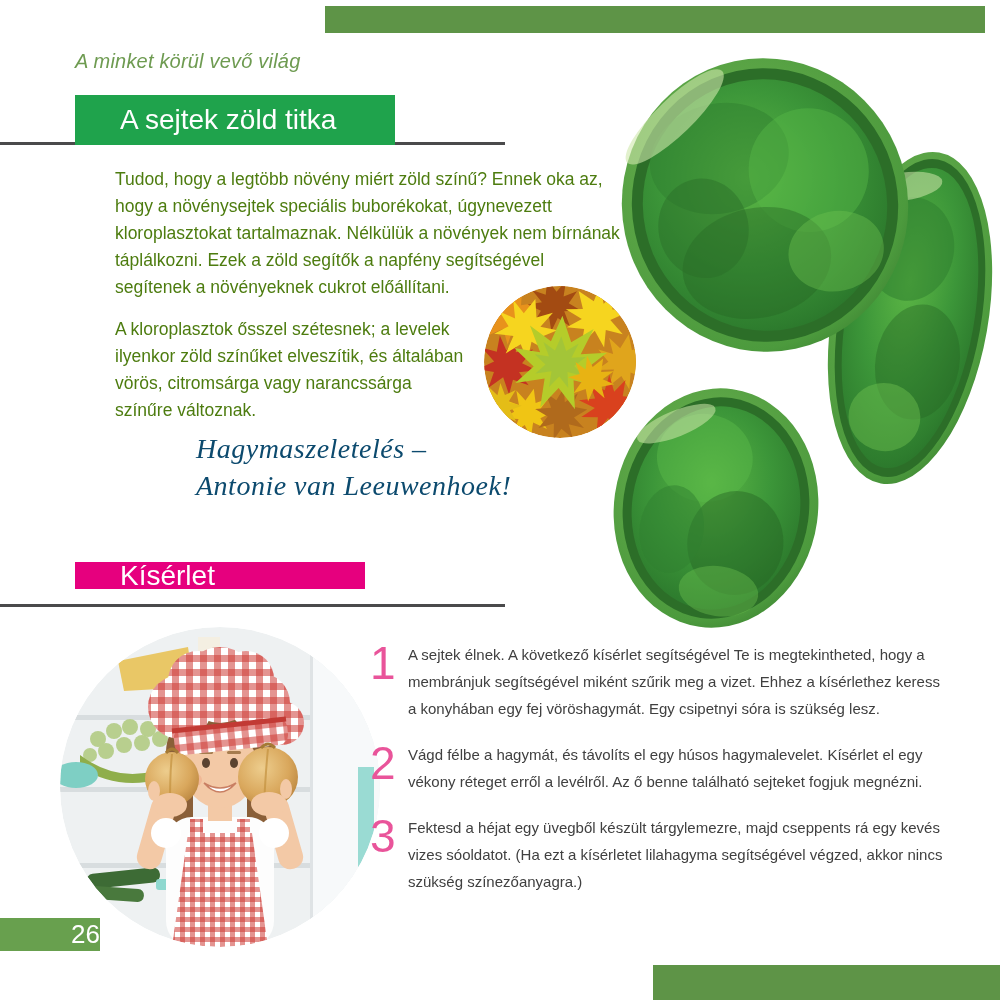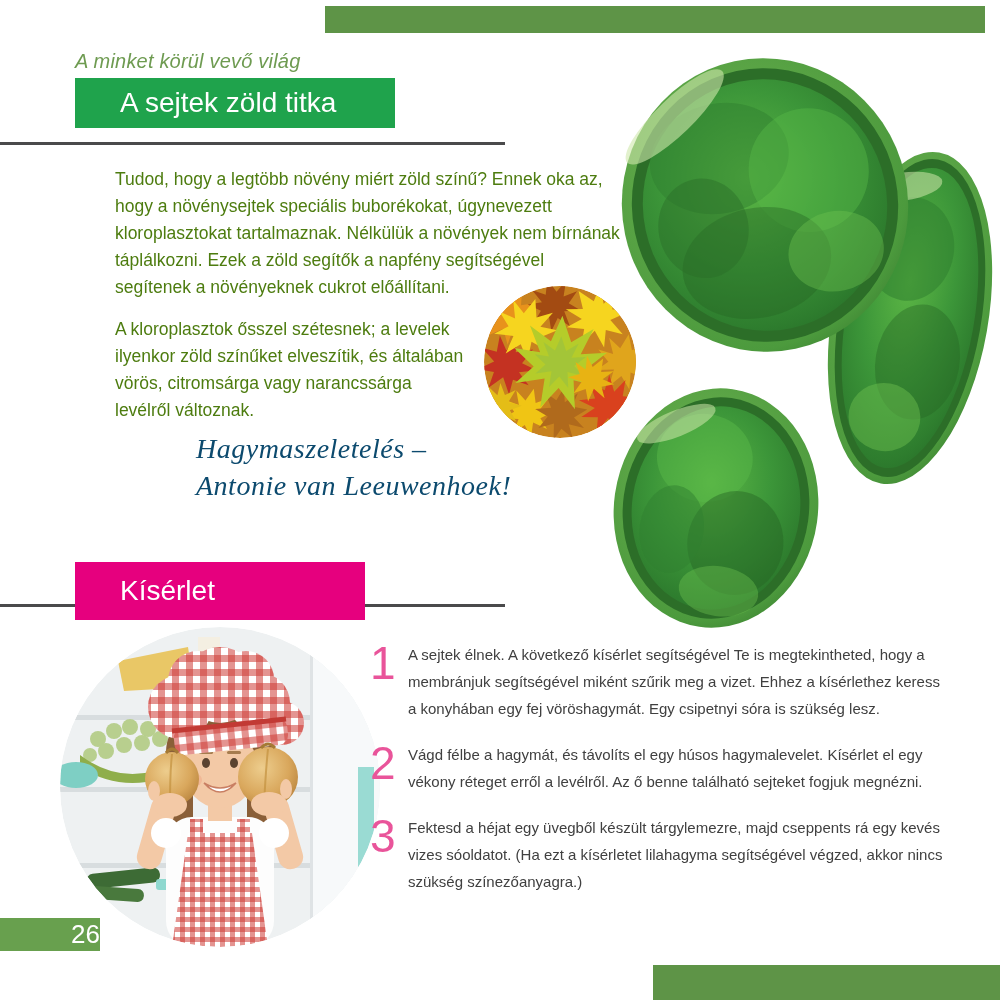--- a/index.html
+++ b/index.html
@@ -7,22 +7,22 @@
         font-family:"Liberation Sans","DejaVu Sans",sans-serif;}
   .decor-bar{position:absolute;background:#5E9447;}
   .bar-top{left:325px;top:6px;width:660px;height:27px;}
   .bar-bottom{left:653px;top:965px;width:347px;height:35px;}
   .tagline{position:absolute;left:75px;top:50px;font-style:italic;font-size:20px;
            color:#6E9B51;letter-spacing:.2px;}
   .rule{position:absolute;left:0;height:3px;background:#4A4A4B;width:505px;}
   .rule1{top:142px;} .rule2{top:604px;}
   .banner{position:absolute;left:75px;color:#fff;display:flex;align-items:center;
           padding-left:45px;box-sizing:border-box;font-size:28px;font-weight:500;}
-  .banner-green{top:78px;width:320px;height:50px;background:#1FA34C;}
-  .banner-pink{top:562px;width:290px;height:58px;background:#E6007E;}
+  .banner-green{top:95px;width:320px;height:50px;background:#1FA34C;}
+  .banner-pink{top:562px;width:290px;height:27px;background:#E6007E;}
   .para{position:absolute;margin:0;font-size:17.5px;line-height:27px;color:#4d7c0f;}
   .para1{left:115px;top:166px;width:505px;}
   .para2{left:115px;top:316px;width:350px;}
   .handwriting{position:absolute;left:196px;top:430px;color:#0c4a6e;
                font-family:"Liberation Serif","DejaVu Serif",serif;font-style:italic;
                font-size:28px;line-height:37px;letter-spacing:.5px;}
   .leaves-circle{position:absolute;left:484px;top:286px;width:152px;height:152px;
                  border-radius:50%;overflow:hidden;}
   .girl-circle{position:absolute;left:60px;top:627px;width:320px;height:320px;
                border-radius:50%;overflow:hidden;}
@@ -45,21 +45,21 @@
   <div class="decor-bar bar-bottom"></div>
 
   <div class="tagline">A minket körül vevő világ</div>
 
   <div class="rule rule1"></div>
   <div class="banner banner-green">
     <span>A sejtek zöld titka</span>
   </div>
 
   <p class="para para1">Tudod, hogy a legtöbb növény miért zöld színű? Ennek oka az, hogy a növénysejtek speciális buborékokat, úgynevezett kloroplasztokat tartalmaznak. Nélkülük a növények nem bírnának táplálkozni. Ezek a zöld segítők a napfény segítségével segítenek a növényeknek cukrot előállítani.</p>
-  <p class="para para2">A kloroplasztok ősszel szétesnek; a levelek ilyenkor zöld színűket elveszítik, és általában vörös, citromsárga vagy narancssárga levélről változnak.</p>
+  <p class="para para2">A kloroplasztok ősszel szétesnek; a levelek ilyenkor zöld színűket elveszítik, és általában vörös, citromsárga vagy narancssárga színűre változnak.</p>
 
   <svg class="cells" viewBox="0 0 420 620" aria-hidden="true">
     <defs>
       <radialGradient id="cellBody" cx="45%" cy="38%" r="70%">
         <stop offset="0%" stop-color="#5cb645"></stop>
         <stop offset="50%" stop-color="#3c9639"></stop>
         <stop offset="85%" stop-color="#2e7d2e"></stop>
         <stop offset="100%" stop-color="#276f28"></stop>
       </radialGradient>
       <radialGradient id="rimGrad" cx="42%" cy="38%" r="75%">

